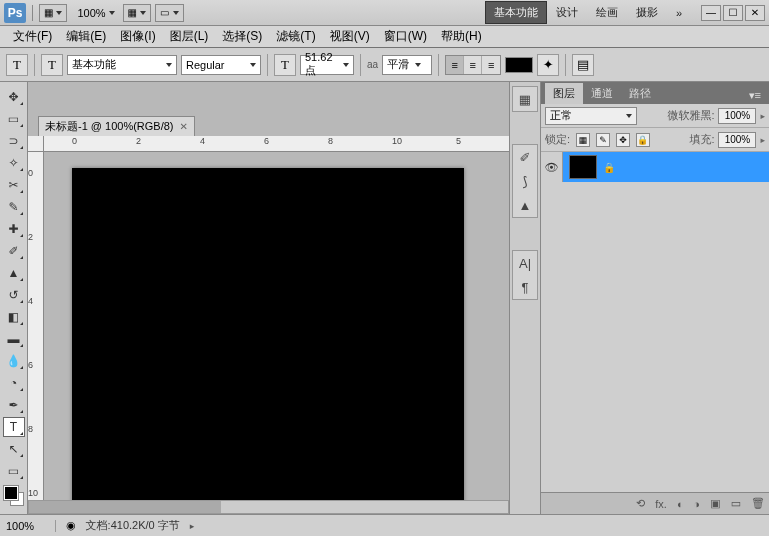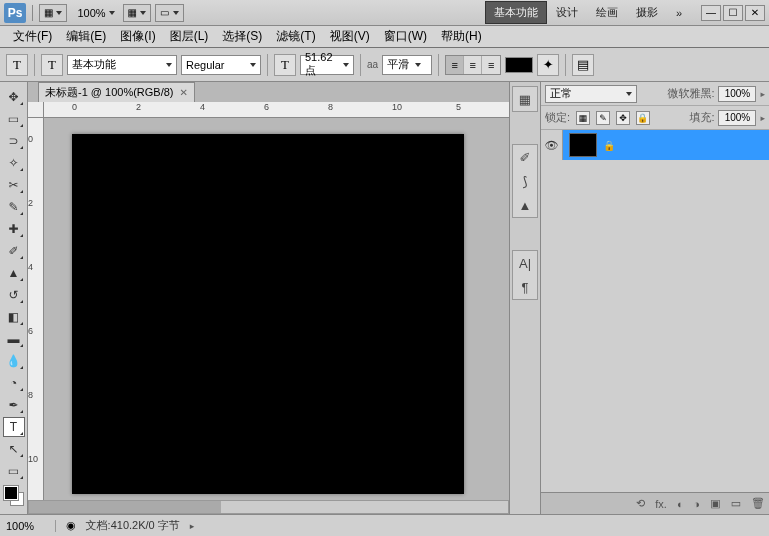--- a/index.html
+++ b/index.html
@@ -41,21 +41,21 @@
 .toolbox { width:28px; background:#d0d0d0; border-right:1px solid #888; display:flex; flex-direction:column; padding-top:4px; }
 .tool { width:22px; height:20px; margin:1px auto; border:1px solid transparent; display:flex; align-items:center; justify-content:center; font-size:12px; color:#333; position:relative; }
 .tool.active { background:#fff; border:1px solid #666; }
 .tool .tri { position:absolute; bottom:1px; right:1px; width:0;height:0;border-left:3px solid transparent;border-bottom:3px solid #333; }
 .color-swatch { width:20px; height:20px; margin:4px auto; position:relative; }
 .color-swatch .fg { position:absolute; width:14px; height:14px; background:#000; border:1px solid #fff; outline:1px solid #888; }
 .color-swatch .bg { position:absolute; width:14px; height:14px; background:#fff; border:1px solid #888; bottom:0; right:0; }
 
 
 .docarea { flex:1; background:#b8b8b8; display:flex; flex-direction:column; }
-.doctab-row { height:20px; background:#b8b8b8; display:flex; align-items:center; padding-left:10px; }
+.doctab-row { height:20px; background:#b8b8b8; display:flex; align-items:center; padding-left:10px;margin-top:34px; }
 .doctab { background:#d8d8d8; border:1px solid #888; padding:2px 6px; display:flex; align-items:center; font-size:11px; }
 .doctab .x { margin-left:6px; font-size:10px; color:#666; }
 .doc-body { flex:1; position:relative; overflow:hidden; }
 .ruler-h { position:absolute; top:0; left:16px; right:0; height:16px; background:#eee; border-bottom:1px solid #888; overflow:hidden; }
 .ruler-v { position:absolute; top:16px; left:0; width:16px; bottom:0; background:#eee; border-right:1px solid #888; overflow:hidden; }
 .ruler-corner { position:absolute; top:0; left:0; width:16px; height:16px; background:#eee; border-right:1px solid #888; border-bottom:1px solid #888; }
 .rtick { position:absolute; font-size:9px; color:#444; }
 .canvas-wrap { position:absolute; top:16px; left:16px; right:0; bottom:0; background:#b8b8b8; overflow:hidden; }
 .canvas { position:absolute; top:16px; left:28px; width:392px; height:360px; background:#000; box-shadow:0 0 4px rgba(0,0,0,0.4); }
 
@@ -236,20 +236,26 @@
       <div class="mid-ico">▲</div>
     </div>
     <div class="midgap"></div>
     <div class="grp">
       <div class="mid-ico">A|</div>
       <div class="mid-ico">¶</div>
     </div>
   </div>
 
   <div class="rightp">
+    <div class="panel-tabs">
+      <div class="ptab active">图层</div>
+      <div class="ptab">通道</div>
+      <div class="ptab">路径</div>
+      <div class="ptab-menu">▾≡</div>
+    </div>
     <div class="panel-row">
       <div class="pr-select">
           <span>正常</span>
           <span style="flex:1"></span>
           <span class="dd"></span>
         </div>
       <span style="flex:1"></span>
       <span class="pr-label">微软雅黑:</span>
       <div class="pr-val">100%</div>
       <span style="font-size:9px;color:#666">▸</span>

